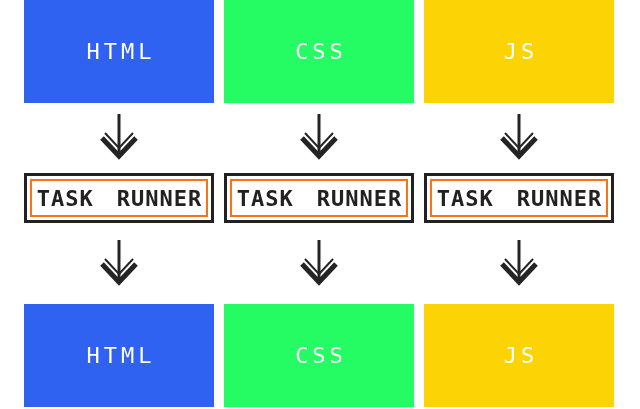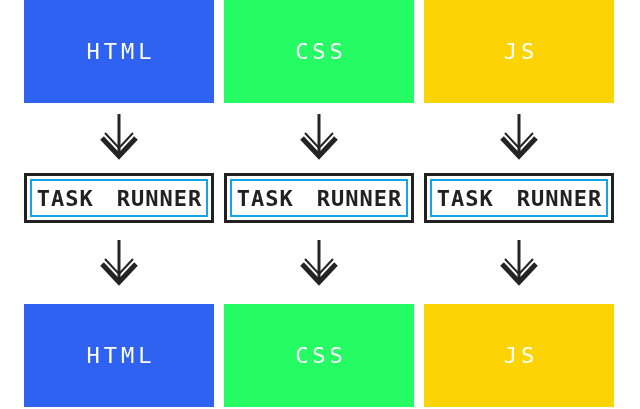--- a/index.html
+++ b/index.html
@@ -32,21 +32,21 @@
   .arrow-zone-2 { height: 81px; display: flex; align-items: center; justify-content: center; }
   .arrow-svg { display: block; }
 
   .task-box {
     height: 50px;
     border: 3px solid #212121;
     padding: 3px;
   }
   .task-box-inner {
     width: 100%; height: 100%;
-    border: 2px solid #0ea5e9;
+    border: 2px solid #f97316;
     display: flex; align-items: center; justify-content: center;
   }
   .task-label {
     color: #212121;
     font-size: 22px;
     font-weight: bold;
     letter-spacing: 1px;
     word-spacing: 9px;
     text-indent: 1px;
     white-space: nowrap;

